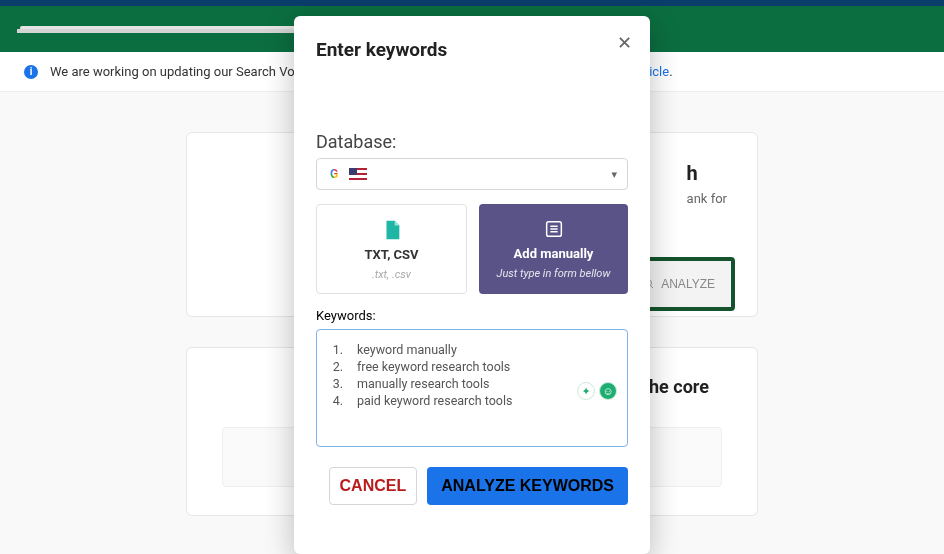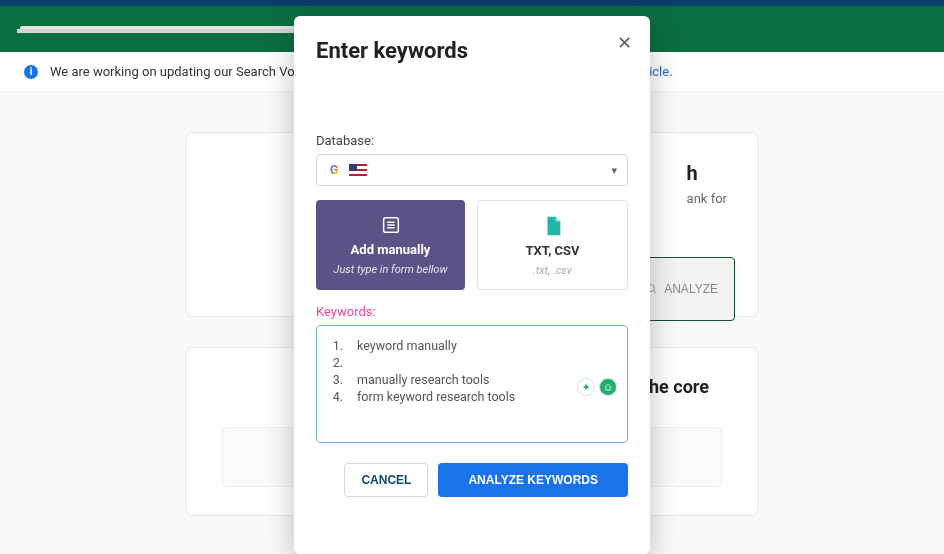--- a/index.html
+++ b/index.html
@@ -100,23 +100,23 @@
 }
 .us-flag::before {
   content:"";
   position:absolute;
   width:8px;height:7px;
   background:#3c3b6e;
   top:0;left:0;
 }
 .analyze-btn {
   background: #f3f3f3;
-  border: 1px solid #14532d;
+  border: 4px solid #14532d;
   color: #888;
-  padding: 24px 16px;
+  padding: 16px 16px;
   border-radius: 4px;
   font-size: 12px;
   display: flex;
   align-items: center;
   gap: 6px;
 }
 .card2 {
   margin-top: 30px;
   width: 572px;
   background:#fff;border:1px solid #e6e6e6;border-radius:6px;
@@ -137,34 +137,34 @@
 .modal {
   margin-top: 16px;
   width: 356px;
   background: #fff;
   border-radius: 6px;
   box-shadow: 0 8px 30px rgba(0,0,0,0.25);
   padding: 22px;
   position: relative;
 }
 .modal h2 {
-  font-size: 22px;
+  font-size: 19px;
   font-weight: 700;
   color: #222;
 }
 .close-x {
   position: absolute;
   top: 16px; right: 18px;
   font-size: 18px;
   color: #666;
   cursor: pointer;
   background:none;border:none;
 }
 .db-label {
-  font-size: 13px;
+  font-size: 18px;
   color: #444;
   margin-top: 70px;
 }
 .db-select {
   margin-top: 6px;
   border: 1px solid #d6d6d6;
   border-radius: 4px;
   padding: 8px 10px;
   display: flex;
   align-items: center;
@@ -204,21 +204,21 @@
 .tab .t-title { font-size:13px; font-weight:700;}
 .tab .t-sub { font-size:11px; font-style:italic; opacity:0.85;}
 .tab-inactive .t-sub { color:#999; font-style:italic;}
 .tab svg { width:22px; height:22px;}
 .instr {
   font-size: 12.5px;
   color:#444;
   margin-top:14px;
   line-height:1.4;
 }
-.kw-label { font-size:13px; color:#ec4899; margin-top:14px;}
+.kw-label { font-size:13px; color:#000000; margin-top:14px;}
 .kw-box {
   margin-top:6px;
   border:1px solid #7bb3e8;
   border-radius:4px;
   padding:12px;
   min-height:118px;
   font-size:12.5px;
   color:#555;
   position:relative;
 }
@@ -231,26 +231,26 @@
   display:flex;align-items:center;justify-content:center;
   font-size:11px;
   border:1px solid #d0e8d7;
 }
 .badge-blue { background:#fff; color:#1fae71;}
 .badge-green { background:#1fae71; color:#fff;}
 .footer-btns {
   display:flex; justify-content:flex-end; gap:10px; margin-top:20px;
 }
 .btn-cancel {
-  background:#fff; border:1px solid #d6d6d6; color:#0c4a6e;
-  padding:9px 16px; font-size:12px; font-weight:600; border-radius:4px; cursor:pointer;
+  background:#fff; border:1px solid #d6d6d6; color:#b91c1c;
+  padding:9px 10px; font-size:16px; font-weight:600; border-radius:4px; cursor:pointer;
 }
 .btn-primary {
-  background:#1a73e8; border:none; color:#ffffff;
-  padding:9px 30px; font-size:12px; font-weight:700; border-radius:4px; cursor:pointer;
+  background:#1a73e8; border:none; color:#000000;
+  padding:9px 14px; font-size:16px; font-weight:700; border-radius:4px; cursor:pointer;
 }
 </style>
 </head>
 <body>
 
 <div class="top-strip"></div>
 <div class="header-green">
   <div class="redacted"></div>
 </div>
 
@@ -302,58 +302,59 @@
     <div class="db-label">Database:</div>
     <div class="db-select">
       <span class="g-icon">
           <span>G</span>
         </span>
       <span class="us-flag"></span>
       <span class="chev">▾</span>
     </div>
 
     <div class="tabs">
+      <div class="tab tab-inactive">
+        <svg viewBox="0 0 24 24" fill="#1fb6a6">
+            <path d="M6 2h9l5 5v15H6z" fill="#1fb6a6"></path>
+            <path d="M15 2v5h5" fill="#9de8de"></path>
+          </svg>
+        <div class="t-title">TXT, CSV</div>
+        <div class="t-sub">.txt, .csv</div>
+      </div>
       <div class="tab tab-active">
         <svg viewBox="0 0 24 24" fill="none" stroke="#fff" stroke-width="1.6">
             <rect x="4" y="4" width="16" height="16" rx="2"></rect>
             <line x1="8" y1="9" x2="16" y2="9"></line>
             <line x1="8" y1="12" x2="16" y2="12"></line>
             <line x1="8" y1="15" x2="16" y2="15"></line>
           </svg>
         <div class="t-title">Add manually</div>
         <div class="t-sub">Just type in form bellow</div>
       </div>
-      <div class="tab tab-inactive">
-        <svg viewBox="0 0 24 24" fill="#1fb6a6">
-            <path d="M6 2h9l5 5v15H6z" fill="#1fb6a6"></path>
-            <path d="M15 2v5h5" fill="#9de8de"></path>
-          </svg>
-        <div class="t-title">TXT, CSV</div>
-        <div class="t-sub">.txt, .csv</div>
-      </div>
     </div>
 
 
     <div class="kw-label">Keywords:</div>
     <div class="kw-box">
       <ol>
         <li>
             <span class="num">1.</span>
             <span>keyword manually</span>
           </li>
         <li>
             <span class="num">2.</span>
+            <span>free keyword research tools</span>
           </li>
         <li>
             <span class="num">3.</span>
             <span>manually research tools</span>
           </li>
         <li>
             <span class="num">4.</span>
-            <span>form keyword research tools</span>
+            <span>paid keyword research tools</span>
           </li>
       </ol>
       <div class="badge-row">
         <div class="badge badge-blue">✦</div>
         <div class="badge badge-green">☺</div>
       </div>
     </div>
 
     <div class="footer-btns">
       <button class="btn-cancel">CANCEL</button>

